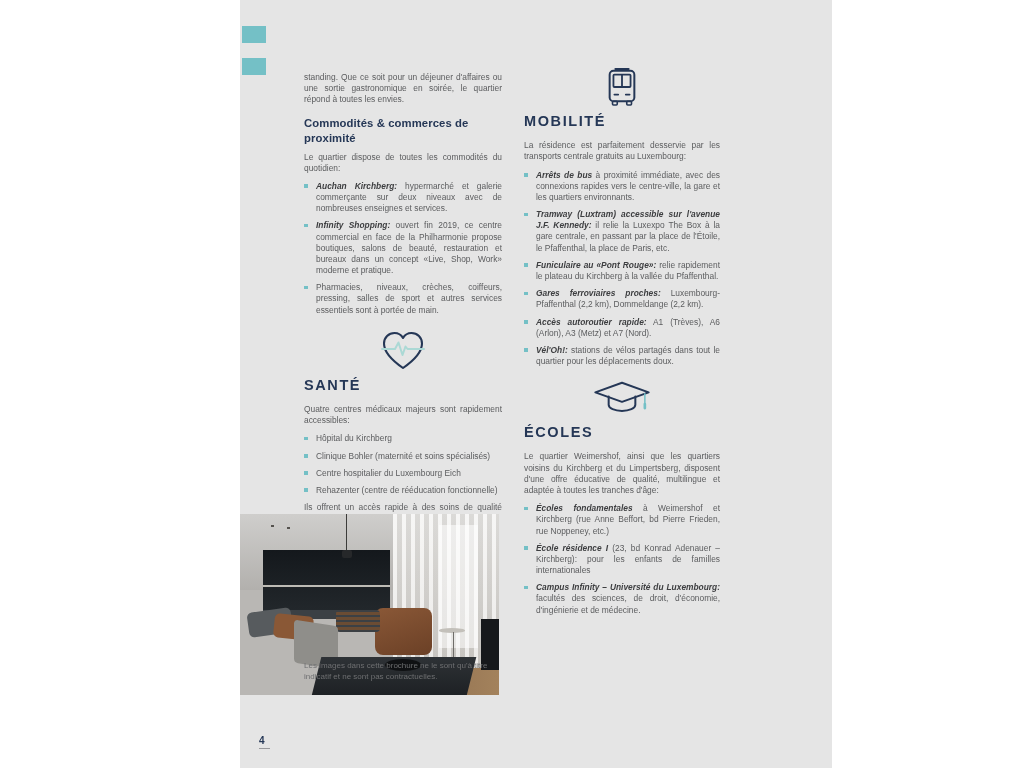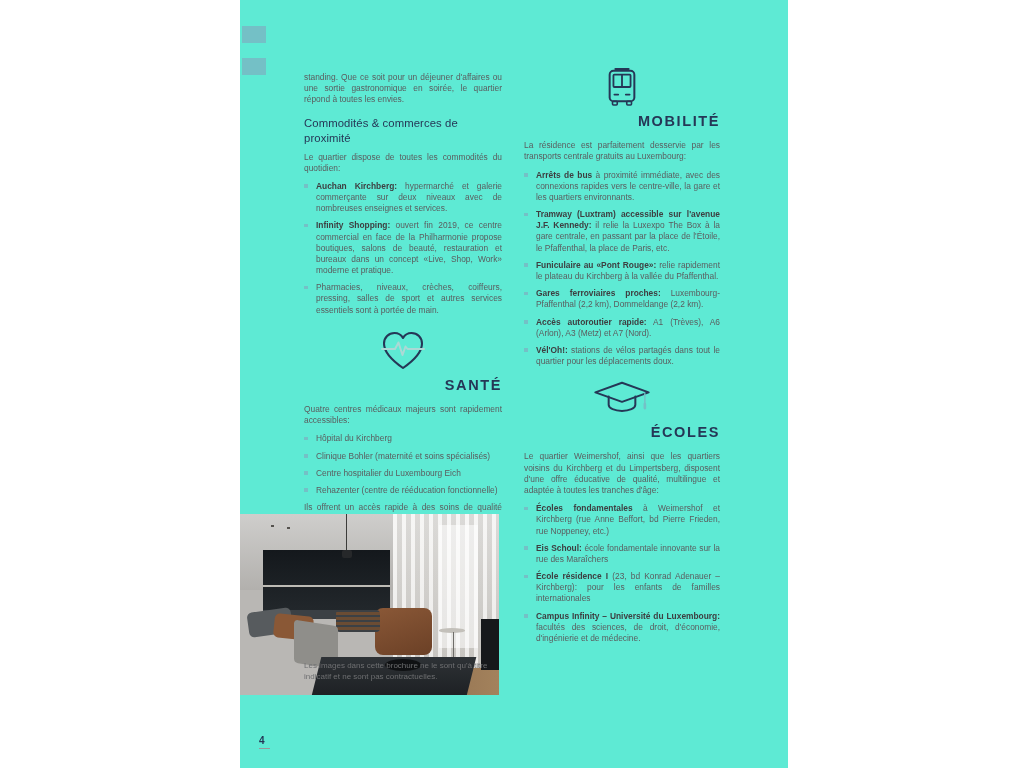--- a/index.html
+++ b/index.html
@@ -1,44 +1,44 @@
 <!DOCTYPE html>
 <html><head>
 <meta charset="utf-8">
 <style>
   html,body{margin:0;padding:0;}
   body{
     width:1024px;height:768px;position:relative;background:#ffffff;
     font-family:"Liberation Sans","DejaVu Sans",sans-serif;overflow:hidden;
   }
   .page{
-    position:absolute;left:240px;top:0;width:548px;height:768px;
-    background:#5eead4;
+    position:absolute;left:240px;top:0;width:592px;height:768px;
+    background:#e5e5e5;
   }
   
   .deco-sq{position:absolute;left:2px;width:24px;height:17px;background:#74c0c6;}
   .deco-sq.one{top:26px;}
   .deco-sq.two{top:58px;}
 
   
   .col{position:absolute;color:#5b5c5e;font-size:8.4px;line-height:1.33;}
   .col-left{left:64px;top:72px;width:198px;}
   .col-right{left:284px;top:62px;width:196px;}
 
   .col p{margin:0 0 7px;text-align:justify;}
-  h3.sub{font-size:11.3px;font-weight:normal;color:#253756;margin:10px 0 6px;letter-spacing:.1px;}
-  h2.section{font-size:14.5px;font-weight:bold;color:#253756;text-align:right;
+  h3.sub{font-size:11.3px;font-weight:bold;color:#253756;margin:10px 0 6px;letter-spacing:.1px;}
+  h2.section{font-size:14.5px;font-weight:bold;color:#253756;text-align:left;
     letter-spacing:1.6px;margin:4px 0 9px;}
   .icon-wrap{display:flex;justify-content:center;margin:12px 0 2px;}
   .icon-wrap svg{display:block;}
 
   ul.blist{list-style:none;margin:0 0 2px;padding:0;}
   ul.blist li{position:relative;padding-left:12px;margin:0 0 6px;text-align:justify;}
   .sq{position:absolute;left:0;top:3.5px;width:3.5px;height:3.5px;background:#74c0c6;}
-  strong.lead{font-weight:bold;color:#3d3e40;}
+  strong.lead{font-weight:bold;color:#3d3e40;font-style:italic;}
 
   
   .photo{position:absolute;left:0;top:514px;width:259px;height:181px;overflow:hidden;background:#b9b7b4;}
   .photo *{position:absolute;}
   .ph-ceiling{left:0;top:0;width:100%;height:42%;background:linear-gradient(180deg,#cfcecc,#b2b0ad);}
   .ph-window{right:0;top:0;width:41%;height:93%;background:linear-gradient(180deg,#edecea,#d2cfca);}
   .ph-window::after{content:"";position:absolute;inset:0;
     background:repeating-linear-gradient(90deg,rgba(255,255,255,.55) 0 4px,rgba(110,108,104,.14) 4px 9px);}
   .ph-bright{right:8%;top:6%;width:15%;height:68%;background:rgba(255,255,255,.55);}
   .ph-cabinets{left:9%;top:20%;width:49%;height:35%;background:linear-gradient(180deg,#14181c,#23282c);}
@@ -135,21 +135,20 @@
         <path d="M32 4 L60 14 L32 24 L4 14 Z" stroke="#253756" stroke-width="2.1" stroke-linejoin="round"></path>
         <path d="M18 18.5 V27 C18 30.8 24.3 33.5 32 33.5 C39.7 33.5 46 30.8 46 27 V18.5" stroke="#253756" stroke-width="2.1" stroke-linecap="round"></path>
         <path d="M56 15.5 V25" stroke="#74c0c6" stroke-width="1.6" stroke-linecap="round"></path>
         <rect x="54.6" y="25" width="2.8" height="7" rx="1.2" fill="#74c0c6"></rect>
       </svg>
     </div>
     <h2 class="section">ÉCOLES</h2>
     <p>Le quartier Weimershof, ainsi que les quartiers voisins du Kirchberg et du Limpertsberg, disposent d'une offre éducative de qualité, multilingue et adaptée à toutes les tranches d'âge:</p>
     <ul class="blist">
       <li><span class="sq"></span><strong class="lead">Écoles fondamentales</strong><span> à Weimershof et Kirchberg (rue Anne Beffort, bd Pierre Frieden, rue Noppeney, etc.)</span></li>
-      <li><span class="sq"></span><strong class="lead">Eis Schoul:</strong><span> école fondamentale innovante sur la rue des Maraîchers</span></li>
       <li><span class="sq"></span><strong class="lead">École résidence I</strong><span> (23, bd Konrad Adenauer – Kirchberg): pour les enfants de familles internationales</span></li>
       <li><span class="sq"></span><strong class="lead">Campus Infinity – Université du Luxembourg:</strong><span> facultés des sciences, de droit, d'économie, d'ingénierie et de médecine.</span></li>
     </ul>
   </div>
 
   <div class="photo">
     <div class="ph-ceiling"></div>
     <div class="ph-spots"></div>
     <div class="ph-window"></div>
     <div class="ph-bright"></div>

